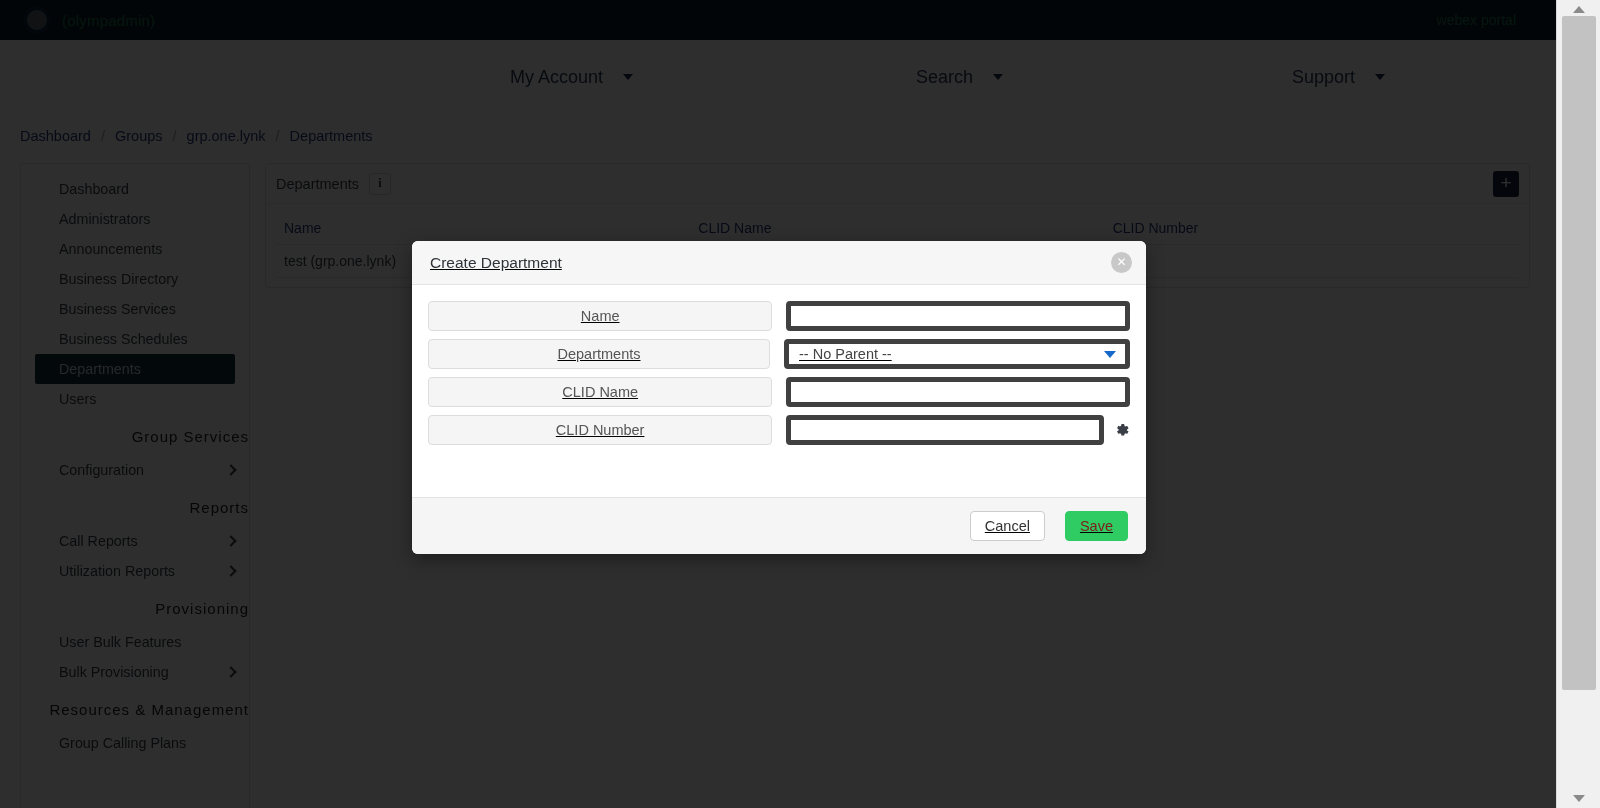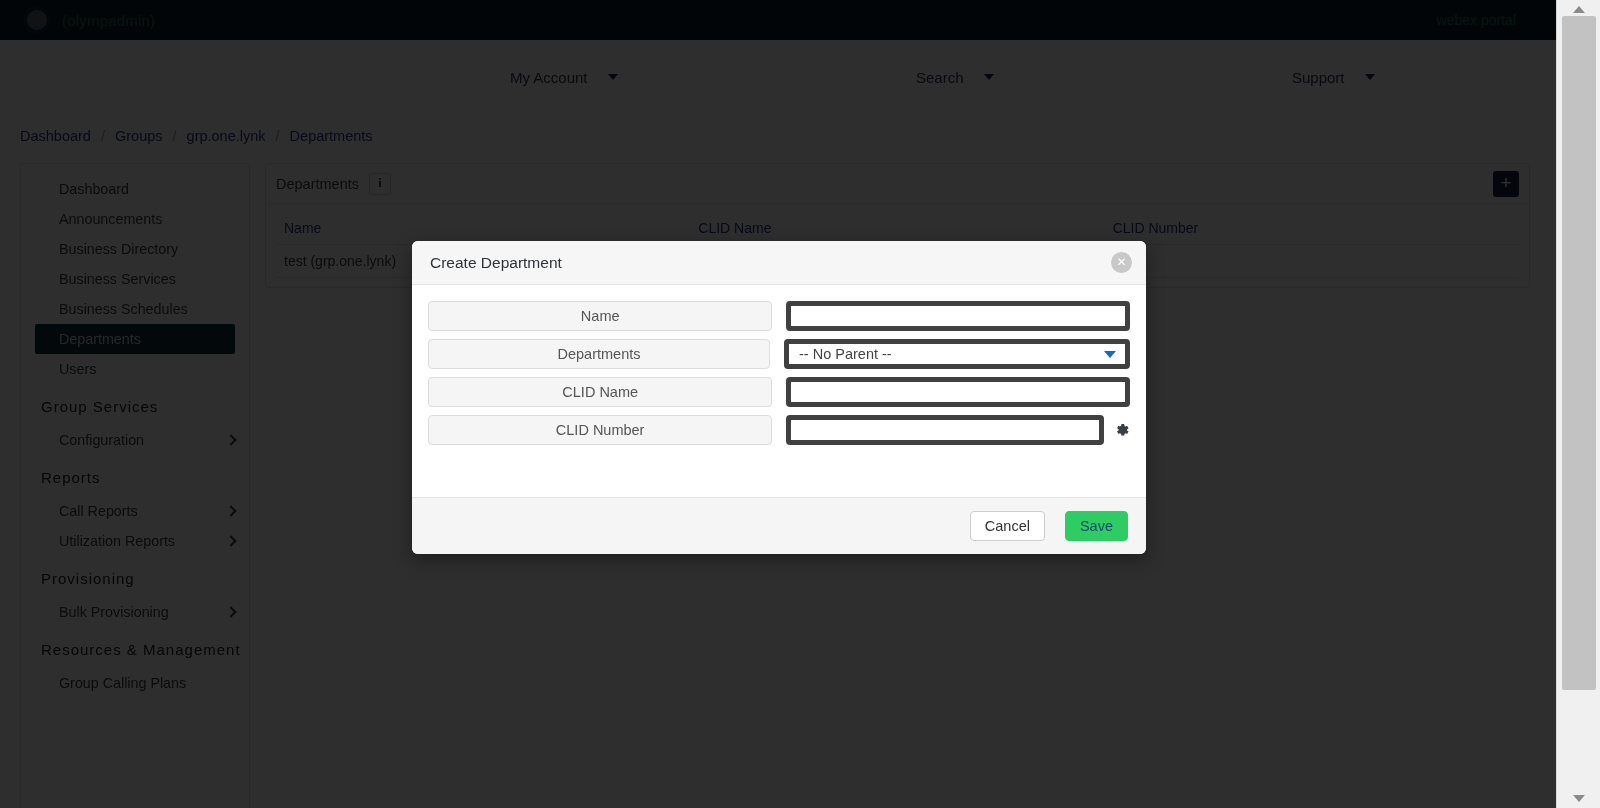--- a/index.html
+++ b/index.html
@@ -43,21 +43,21 @@
   }
 
   .navbar {
     position: absolute; top: 40px; left: 0;
     width: 1556px; height: 74px;
     background: #ffffff;
     display: flex; align-items: center;
   }
   .nav-item {
     color: #2b3a55;
-    font-size: 15px;
+    font-size: 18px;
     display: flex; align-items: center; gap: 20px;
     cursor: pointer;
   }
   .nav-item:nth-child(1) { position: absolute; left: 510px; }
   .nav-item:nth-child(2) { position: absolute; left: 916px; }
   .nav-item:nth-child(3) { position: absolute; left: 1292px; }
   .caret {
     width: 0; height: 0;
     border-left: 5px solid transparent;
     border-right: 5px solid transparent;
@@ -87,20 +87,21 @@
   }
   .menu-title {
     font-size: 15.5px; color: #222;
     letter-spacing: 1.2px;
     padding: 10px 0 12px 20px;
   }
   .sb-group {
     font-size: 15px; color: #222;
     letter-spacing: 1px;
     padding: 14px 0 10px 20px;
+    text-align: right;
   }
   .sb-item {
     display: flex; align-items: center;
     padding: 7px 14px 7px 38px;
     font-size: 14.3px; color: #3a3f47;
     cursor: pointer;
     position: relative;
   }
   .sb-item.active {
     background: #123040;
@@ -181,20 +182,21 @@
   }
 
   .modal {
     position: absolute;
     left: 412px; top: 241px;
     width: 734px; height: 313px;
     background: #ffffff;
     border-radius: 6px;
     box-shadow: 0 6px 18px rgba(0,0,0,.35);
     overflow: hidden;
+    text-decoration: underline;
   }
   .modal-head {
     height: 44px;
     background: #f6f6f6;
     border-bottom: 1px solid #e4e4e4;
     display: flex; align-items: center;
     padding: 0 18px;
     position: relative;
   }
   .modal-title { font-size: 15.5px; color: #2f3338; }
@@ -263,21 +265,21 @@
     gap: 20px;
   }
   .btn {
     font-size: 14.5px;
     border-radius: 4px;
     padding: 6px 14px;
     cursor: pointer;
     font-family: "Liberation Sans", sans-serif;
   }
   .btn-cancel { background: #ffffff; border: 1px solid #cccccc; color: #333; }
-  .btn-save { background: #2ecc62; border: 1px solid #2ecc62; color: #0c4a6e; }
+  .btn-save { background: #2ecc62; border: 1px solid #2ecc62; color: #7f1d1d; }
 
   
   .scrollbar {
     position: absolute; top: 0; right: 0;
     width: 44px; height: 808px;
     background: #f0f0f0;
     border-left: 1px solid #d9d9d9;
   }
   .sb-arrow-up, .sb-arrow-down {
     position: absolute; left: 16px;
@@ -331,20 +333,23 @@
     <span class="bc-sep">/</span>
     <span class="bc-link">Departments</span>
   </div>
 
   <div class="sidebar">
     <div id="sidebar-body">
         <div class="sb-item">
           <span>Dashboard</span>
         </div>
         <div class="sb-item">
+          <span>Administrators</span>
+        </div>
+        <div class="sb-item">
           <span>Announcements</span>
         </div>
         <div class="sb-item">
           <span>Business Directory</span>
         </div>
         <div class="sb-item">
           <span>Business Services</span>
         </div>
         <div class="sb-item">
           <span>Business Schedules</span>
@@ -363,20 +368,23 @@
         <div class="sb-group">Reports</div>
         <div class="sb-item">
           <span>Call Reports</span>
           <span class="sb-chev"></span>
         </div>
         <div class="sb-item">
           <span>Utilization Reports</span>
           <span class="sb-chev"></span>
         </div>
         <div class="sb-group">Provisioning</div>
+        <div class="sb-item">
+          <span>User Bulk Features</span>
+        </div>
         <div class="sb-item">
           <span>Bulk Provisioning</span>
           <span class="sb-chev"></span>
         </div>
         <div class="sb-group">Resources &amp; Management</div>
         <div class="sb-item">
           <span>Group Calling Plans</span>
         </div>
       </div>
   </div>

